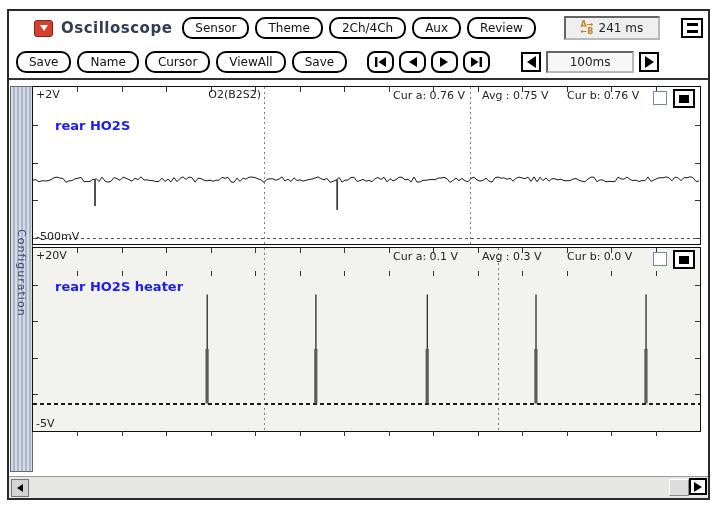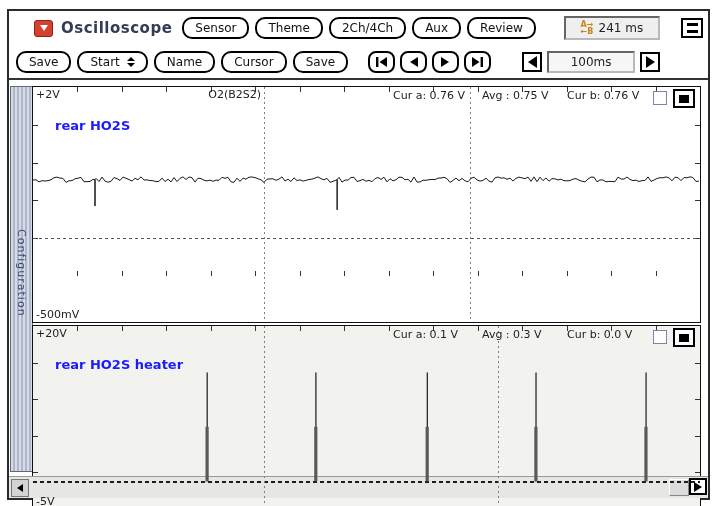--- a/index.html
+++ b/index.html
@@ -37,21 +37,21 @@
   .tri-r{width:0;height:0;border-top:6px solid transparent;border-bottom:6px solid transparent;border-left:9px solid #000;}
 
   
   .main{position:absolute;left:0;right:0;top:67px;bottom:21px;border-top:2px solid #333;background:#fff;}
   .sidebar{position:absolute;left:1px;top:6px;width:21px;height:384px;border:1px solid #667;
            background:repeating-linear-gradient(90deg,#d7dbe5 0 2px,#aeb7ca 2px 4px);
            display:flex;justify-content:center;cursor:pointer;}
   .sidebar span{writing-mode:vertical-rl;font-size:11px;color:#3c4a7a;margin-top:142px;letter-spacing:1px;}
   .plots{position:absolute;left:23px;top:6px;width:669px;}
   .channel{position:relative;width:669px;border:1px solid #111;box-sizing:border-box;overflow:visible;}
-  .ch1{height:237px;background:#ffffff;margin-bottom:2px;padding-left:30px;}
+  .ch1{height:159px;background:#ffffff;margin-bottom:2px;padding-left:30px;}
   .ch2{height:185px;background:#f2f2ef;}
   .vtop{position:absolute;left:3px;top:1px;font-size:11px;color:#222;z-index:3;}
   .vbot{position:absolute;left:3px;bottom:1px;font-size:11px;color:#222;z-index:3;}
   .chname{position:absolute;left:22px;top:31px;font-size:13px;font-weight:bold;color:#1a1aff;z-index:3;}
   .sig{position:absolute;left:130px;top:1px;width:98px;text-align:right;font-size:11px;color:#222;z-index:3;}
   .stat{position:absolute;top:2px;font-size:11px;color:#222;white-space:nowrap;z-index:3;}
   .s1{left:360px;} .s2{left:449px;} .s3{left:534px;}
   .cb{position:absolute;left:620px;top:4px;width:12px;height:12px;background:#fff;border:1px solid #7a87a8;z-index:3;cursor:pointer;}
   .sqbtn{position:absolute;left:640px;top:2px;width:18px;height:15px;background:#fff;border:2px solid #000;
          display:flex;align-items:center;justify-content:center;z-index:3;cursor:pointer;}
@@ -97,29 +97,23 @@
       <span>241 ms</span>
     </div>
     <span class="menu-icon">
           <i></i>
           <i></i>
         </span>
   </div>
 
   <div class="row row2">
     <button class="btn">Save</button>
-    <button class="btn">
-      <span>Start</span>
-      <span class="spin">
-            <i class="up"></i>
-            <i class="dn"></i>
-          </span>
-    </button>
     <button class="btn">Name</button>
     <button class="btn">Cursor</button>
+    <button class="btn">ViewAll</button>
     <button class="btn">Save</button>
 
     <button class="pb" style="margin-left:14px">
       <svg width="13" height="12" viewBox="0 0 13 12">
             <rect x="1" y="1" width="2.4" height="10" fill="#000"></rect>
             <path d="M12 1 L4.5 6 L12 11 Z" fill="#000"></path>
           </svg>
     </button>
     <button class="pb">
       <svg width="11" height="12" viewBox="0 0 11 12">

